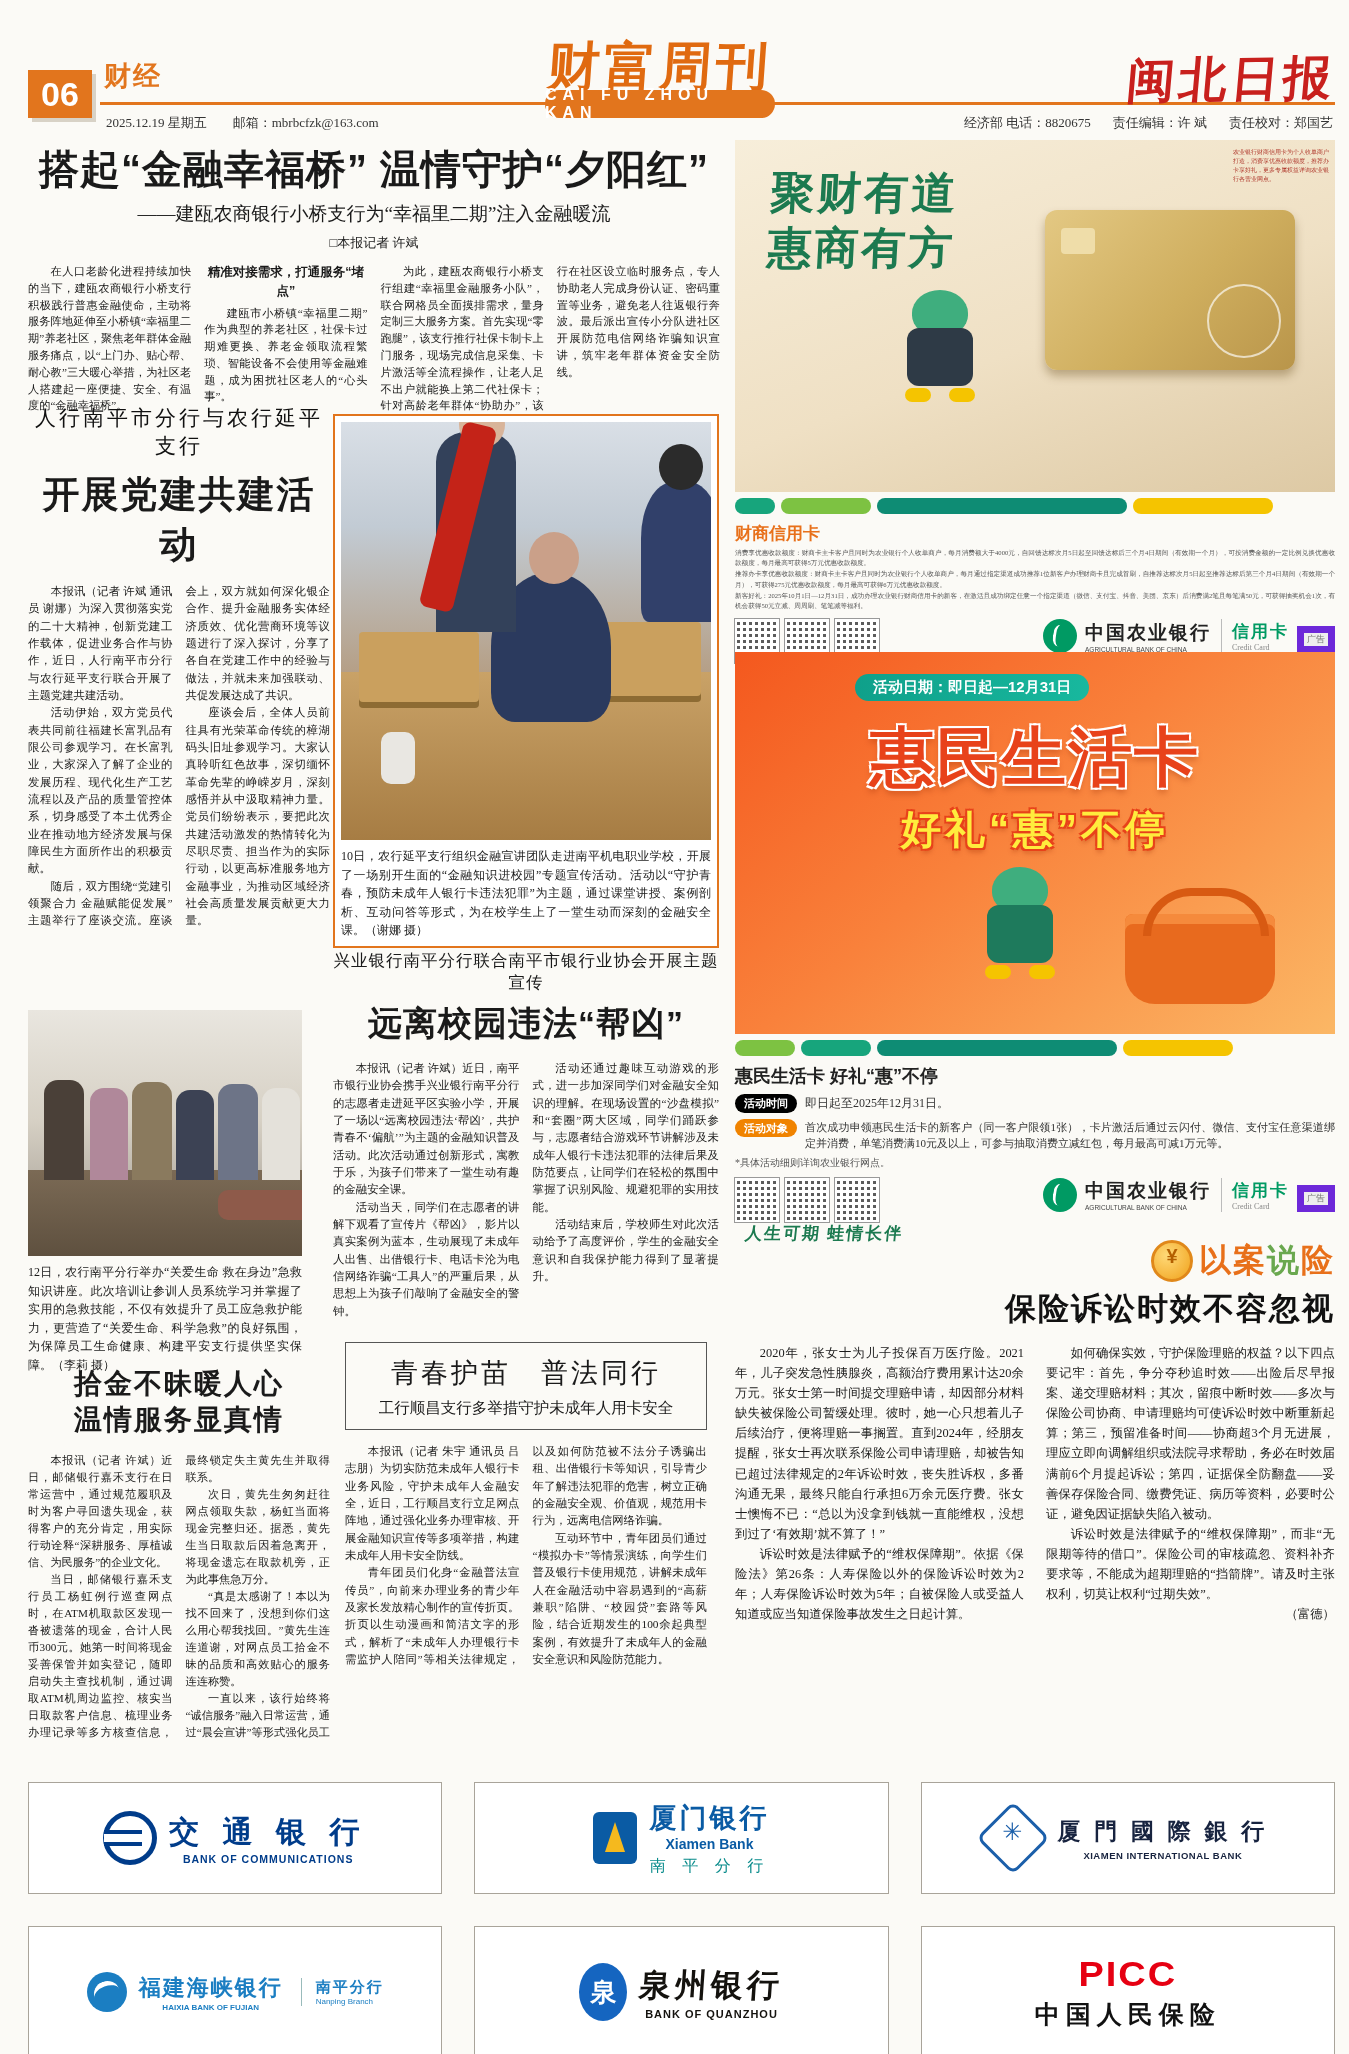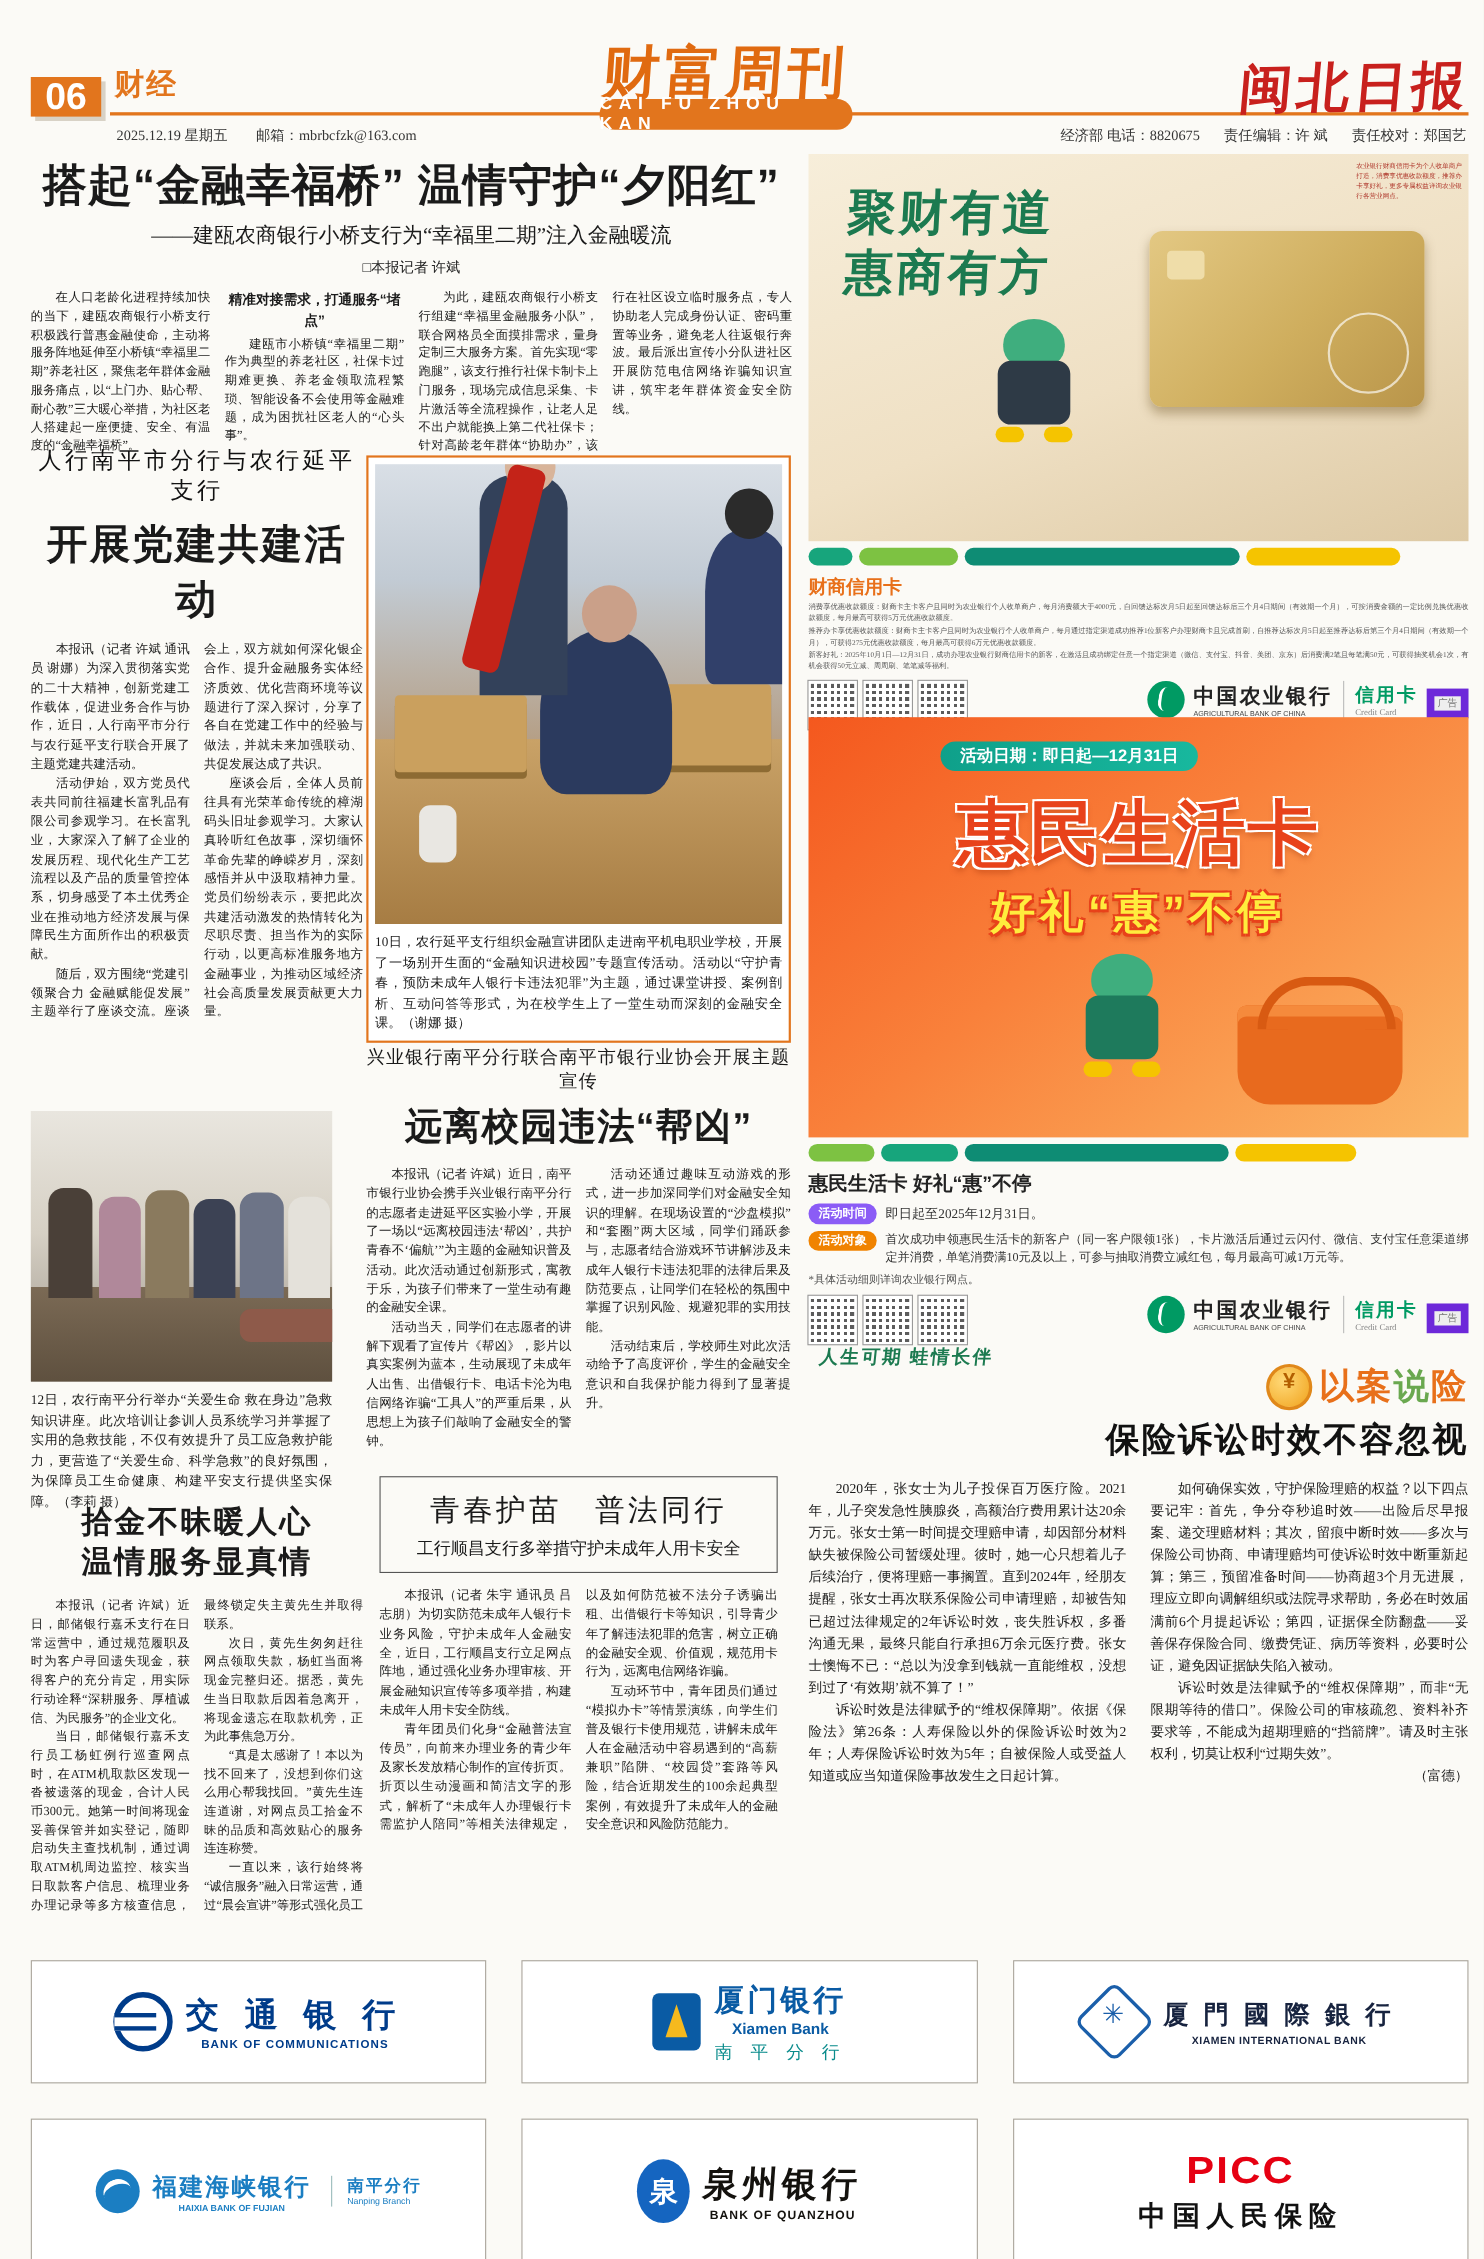--- a/index.html
+++ b/index.html
@@ -1,20 +1,20 @@
 <!DOCTYPE html>
 <html lang="zh"><head>
 <meta charset="utf-8">
 <style>
   html,body{margin:0;padding:0;background:#e8e6e0;}
   .sheet{position:relative;width:1349px;height:2054px;margin:0 auto;background:#fbfaf6;overflow:hidden;
          font-family:"Liberation Serif",serif;color:#1a1a1a;}
   .abs{position:absolute;}
   
-  .pagebox{left:28px;top:70px;width:64px;height:36px;background:#e2751d;color:#fff;
+  .pagebox{left:28px;top:70px;width:64px;height:48px;background:#e2751d;color:#fff;
            font-family:"Liberation Sans",sans-serif;font-weight:bold;font-size:34px;
            display:flex;align-items:center;justify-content:center;box-shadow:4px 4px 0 #d8d2c6;}
   .section-label{left:104px;top:58px;color:#e2751d;font-family:"Liberation Sans",sans-serif;
                  font-weight:bold;font-size:27px;letter-spacing:2px;}
   .head-rule{left:100px;top:102px;width:1235px;height:3px;background:#e2751d;}
   .weekly-title{left:520px;top:32px;width:280px;text-align:center;color:#e06a10;
                 font-weight:bold;font-size:52px;letter-spacing:4px;transform:skewX(-4deg);}
   .weekly-capsule{left:545px;top:90px;width:230px;height:28px;background:#e2751d;border-radius:14px;
                   color:#fff;font-family:"Liberation Sans",sans-serif;font-weight:bold;font-size:16px;
                   letter-spacing:6px;display:flex;align-items:center;justify-content:center;}
@@ -125,21 +125,21 @@
            font-family:"Liberation Sans",sans-serif;font-weight:bold;font-size:40px;letter-spacing:4px;
            text-shadow:-2px -2px 0 #e8421a,2px -2px 0 #e8421a,-2px 2px 0 #e8421a,2px 2px 0 #e8421a,0 4px 5px rgba(150,40,0,.4);}
   .basket{position:absolute;right:60px;bottom:30px;width:150px;height:90px;background:#e86a1e;
           border-radius:8px 8px 30px 30px;box-shadow:inset 0 10px 0 #f58a3c;}
   .basket i{position:absolute;left:18px;top:-26px;width:110px;height:40px;border:8px solid #d85a12;
             border-bottom:none;border-radius:50px 50px 0 0;}
   .footer-title{margin-top:8px;font-family:"Liberation Sans",sans-serif;font-weight:bold;font-size:18px;color:#222;}
   .act-row{margin-top:6px;display:flex;align-items:flex-start;font-size:12px;line-height:1.5;}
   .badge{flex:0 0 auto;color:#fff;font-family:"Liberation Sans",sans-serif;font-size:11px;font-weight:bold;
          border-radius:10px;padding:1px 9px;margin-right:8px;}
-  .badge.teal{background:#8b5cf6;}
+  .badge.teal{background:#000000;}
   .badge.orange{background:#f08300;}
   .act-text{text-align:justify;color:#333;}
   .ad2-note{margin-top:4px;font-size:10px;color:#555;}
   
   .ins{left:735px;top:1238px;width:600px;}
   .ins-logo{display:flex;justify-content:flex-end;align-items:center;height:46px;}
   .coin{width:36px;height:36px;border-radius:50%;background:radial-gradient(circle at 35% 35%,#ffd977,#f0a21c);
         border:3px solid #e0881a;margin-right:6px;position:relative;}
   .coin::after{content:"¥";position:absolute;left:0;top:2px;width:100%;text-align:center;color:#b35f00;
                font-weight:bold;font-size:20px;font-family:"Liberation Sans",sans-serif;}

